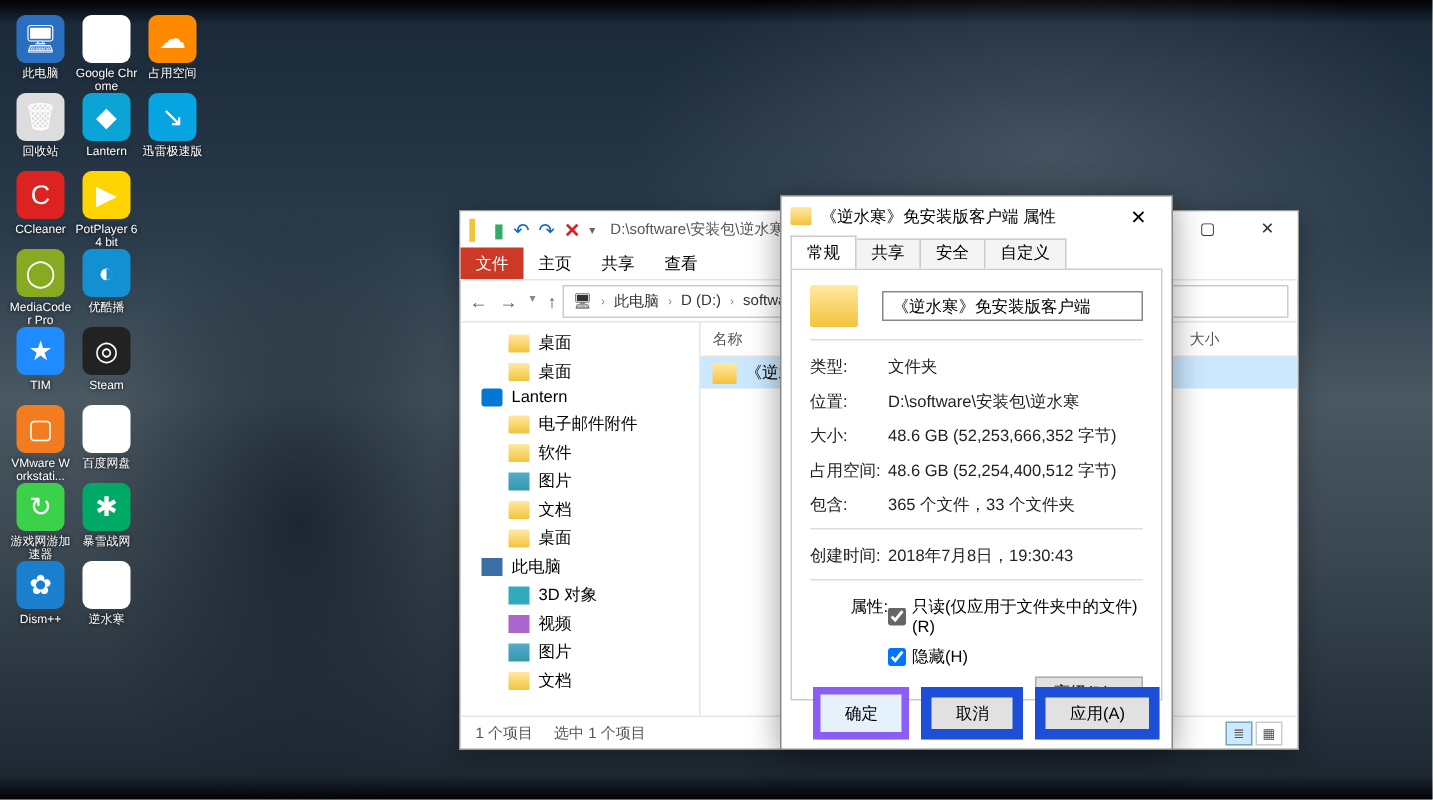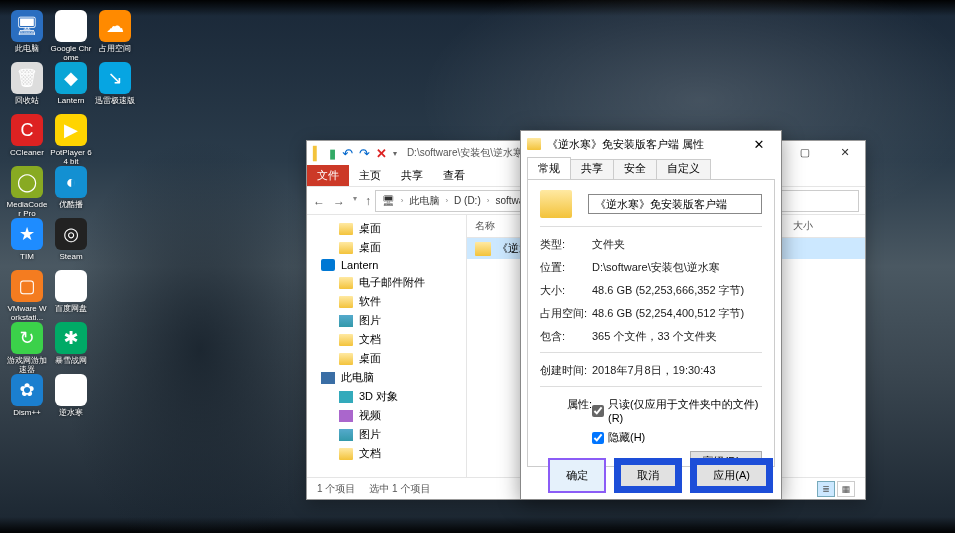--- a/index.html
+++ b/index.html
@@ -85,21 +85,21 @@
 .props-row .v { flex: 1; color: #222; word-break: break-all; }
 .props-hr { border: none; border-top: 1px solid #ddd; margin: 6px 0 10px; }
 .props-attrs { display: flex; }
 .props-attrs .k { width: 52px; text-align: right; }
 .props-attrs .opts { flex: 1; }
 .props-attrs label { display: flex; align-items: center; gap: 4px; font-size: 11px; margin-bottom: 6px; }
 .props-attrs input[type=checkbox] { width: 12px; height: 12px; }
 .adv-btn { border: 1px solid #adadad; background: #e1e1e1; padding: 2px 12px; font-size: 11px; cursor: pointer; float:right;}
 .props-buttons { position: absolute; bottom: 6px; right: 8px; display: flex; gap: 8px; }
 .props-buttons button { border: 7px solid #1d4ed8; background: #e1e1e1; padding: 3px 16px; font-size: 11px; cursor: pointer; }
-.props-buttons button.primary { border: 2px solid #8b5cf6; background:#e5f1fb;}
+.props-buttons button.primary { border: 5px solid #8b5cf6; background:#e5f1fb;}
 </style>
 </head>
 <body>
 <div class="bg-overlay"></div>
 
 <div class="desktop" id="desktop">
     <div class="row">
       <div class="d-icon">
         <div class="ic" style="background: rgb(42, 110, 192);">🖥</div>
         <div class="lb">此电脑</div>

